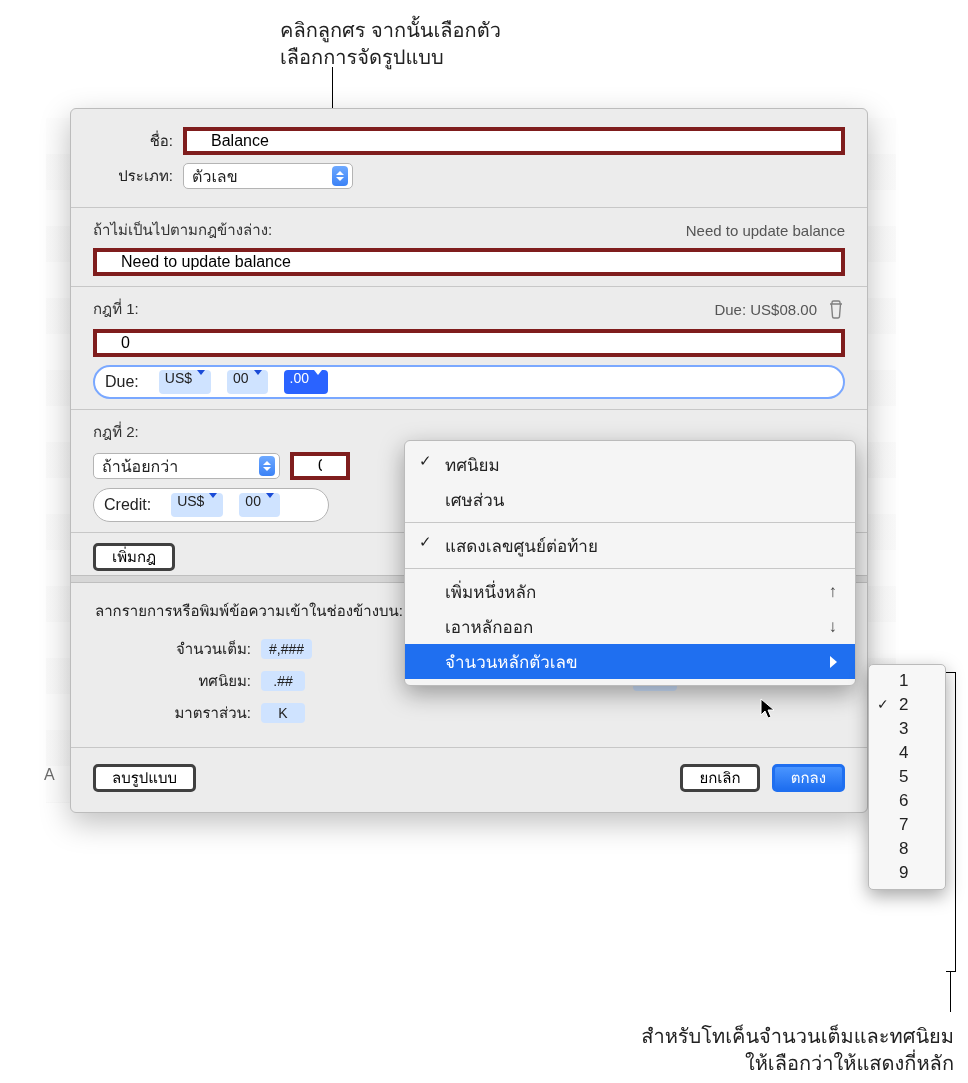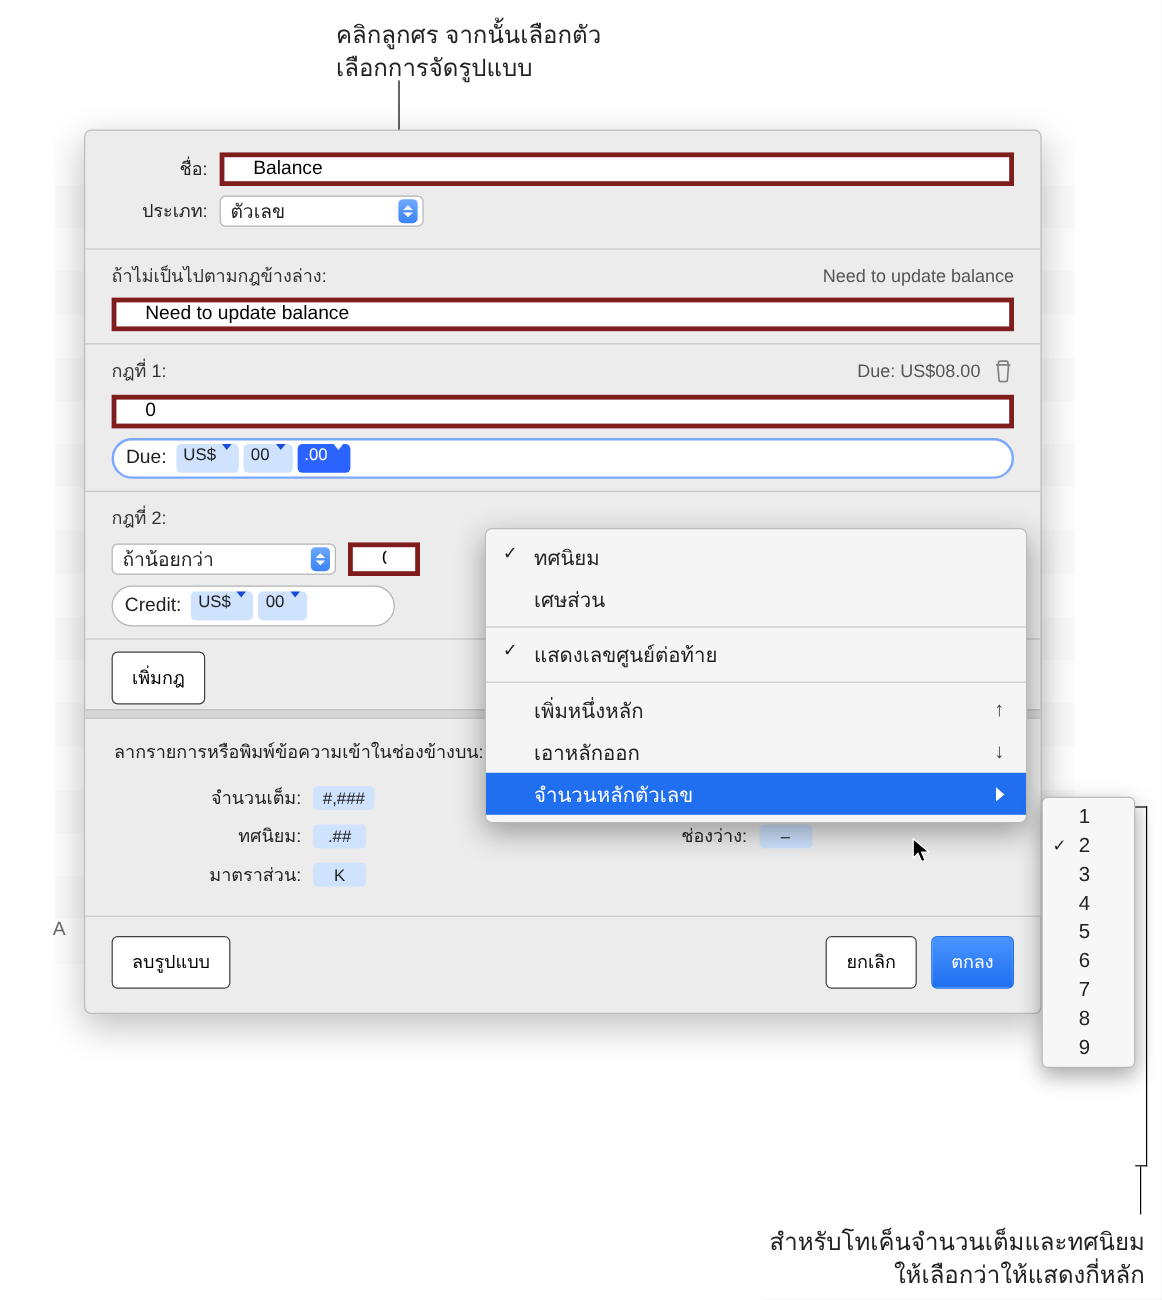--- a/index.html
+++ b/index.html
@@ -137,45 +137,45 @@
   }
   .trash-icon svg { width:18px; height:20px; fill:none; stroke:#808080; stroke-width:1.4;}
 
   .token-bar {
     border: 2px solid #7aa8ff;
     background: #fff;
     border-radius: 17px;
     padding: 4px 6px;
     display: flex;
     align-items: center;
-    gap: 4px;
+    gap: 16px;
     height: 34px;
   }
   .token-bar.plain { border:1px solid #b4b4b4; }
   .token-bar .seg-label { padding: 0 4px; font-size:16px; }
   .pill {
     display: inline-flex;
     height: 24px;
     padding: 0 6px;
     background: #cfe3ff;
     border-radius: 4px;
     font-size: 14px;
     gap: 2px;
   }
   .pill .mini-chev {
     width:0;height:0;border-left:4px solid transparent;border-right:4px solid transparent;border-top:5px solid #1a4bd7;margin-left:3px;
   }
   .pill.sel { background:#2a63ff; color:#fff; }
   .pill.sel .mini-chev { border-top-color:#fff; }
 
   .btn {
-    height: 44px;
+    height: 28px;
     padding: 0 16px;
     background: #fff;
-    border: 1px solid #404040;
+    border: 3px solid #404040;
     border-radius: 5px;
     font-size: 15px;
     display:inline-flex; align-items:center;
   }
   .btn.primary {
     background: linear-gradient(#4a95ff,#1f6ff0);
     color:#fff;
     border-color:#1f6ff0;
   }
   .footer-btns { display:flex; justify-content:space-between; padding: 16px 22px 20px; }

